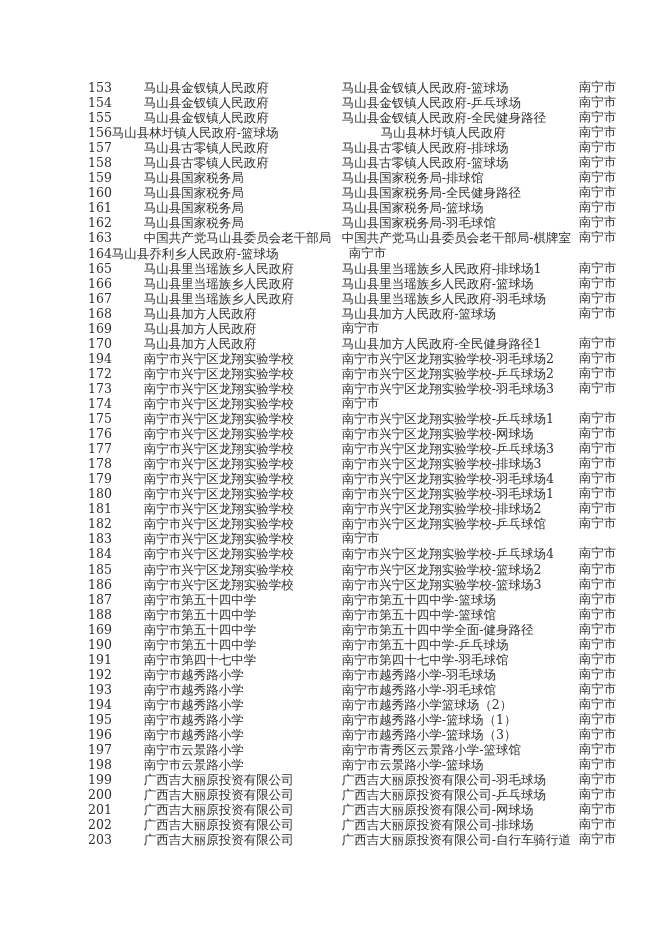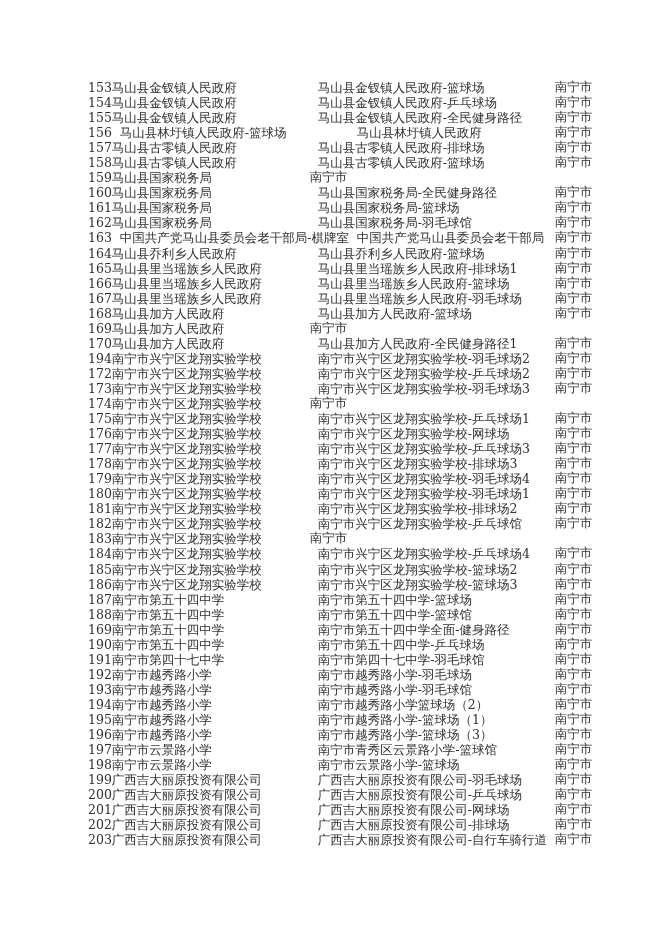--- a/index.html
+++ b/index.html
@@ -26,22 +26,22 @@
     font-size: 12.5px;
   }
   .row {
     display: flex;
     height: 15.06px;
     line-height: 15.06px;
     white-space: nowrap;
   }
   .c { display: block; overflow: visible; white-space: nowrap; }
   .c.num  { flex: 0 0 22px; }
-  .c.org  { flex: 0 0 198px; }
-  .c.fac  { flex: 0 0 237px; margin-left: 8px; }
+  .c.org  { flex: 0 0 198px; margin-left: 32px; }
+  .c.fac  { flex: 0 0 237px; }
   .c.city { flex: 0 0 auto; font-family: Liberation Serif, serif; }
 </style>
 </head>
 <body>
 
 <div class="page">
   <div class="doc-table" id="doc-table" style="color: rgb(48, 48, 48);">
   <div class="row">
     <span class="c num">153</span>
     <span class="c org">马山县金钗镇人民政府</span>
@@ -80,20 +80,21 @@
   <div class="row">
     <span class="c num">158</span>
     <span class="c org">马山县古零镇人民政府</span>
     <span class="c fac">马山县古零镇人民政府-篮球场</span>
     <span class="c city">南宁市</span>
   </div>
 
   <div class="row">
     <span class="c num">159</span>
     <span class="c org">马山县国家税务局</span>
+    <span class="c fac">马山县国家税务局-排球馆</span>
     <span class="c city">南宁市</span>
   </div>
 
   <div class="row">
     <span class="c num">160</span>
     <span class="c org">马山县国家税务局</span>
     <span class="c fac">马山县国家税务局-全民健身路径</span>
     <span class="c city">南宁市</span>
   </div>
 
@@ -106,28 +107,27 @@
 
   <div class="row">
     <span class="c num">162</span>
     <span class="c org">马山县国家税务局</span>
     <span class="c fac">马山县国家税务局-羽毛球馆</span>
     <span class="c city">南宁市</span>
   </div>
 
   <div class="row">
     <span class="c num">163</span>
+    <span class="c org">中国共产党马山县委员会老干部局</span>
     <span class="c fac">中国共产党马山县委员会老干部局-棋牌室</span>
-    <span class="c org">中国共产党马山县委员会老干部局</span>
     <span class="c city">南宁市</span>
   </div>
 
   <div class="row">
     <span class="c num">164</span>
-    <span class="c org">马山县乔利乡人民政府</span>
     <span class="c fac">马山县乔利乡人民政府-篮球场</span>
     <span class="c city">南宁市</span>
   </div>
 
   <div class="row">
     <span class="c num">165</span>
     <span class="c org">马山县里当瑶族乡人民政府</span>
     <span class="c fac">马山县里当瑶族乡人民政府-排球场1</span>
     <span class="c city">南宁市</span>
   </div>

